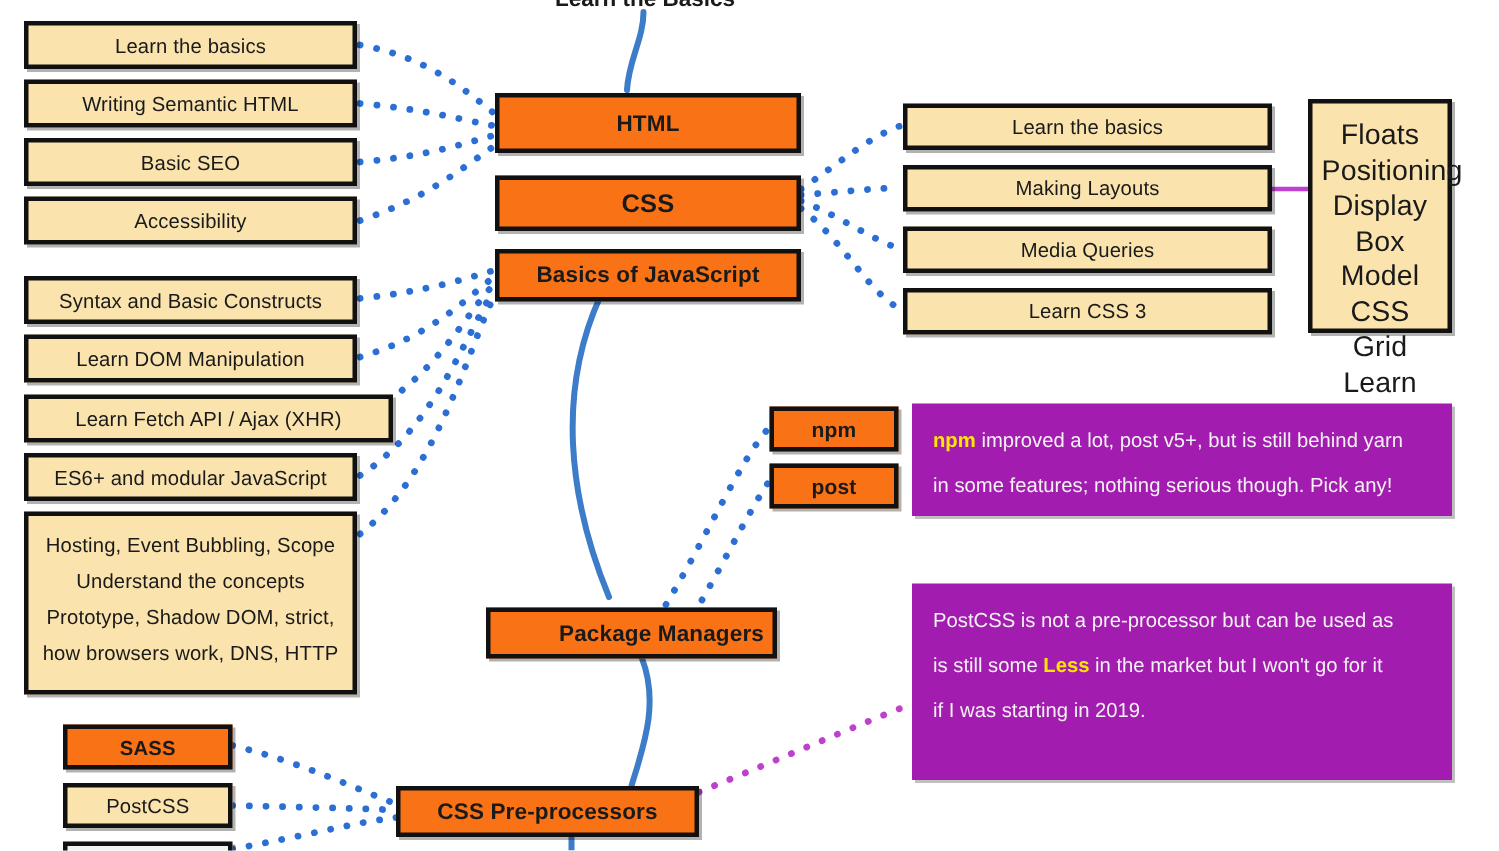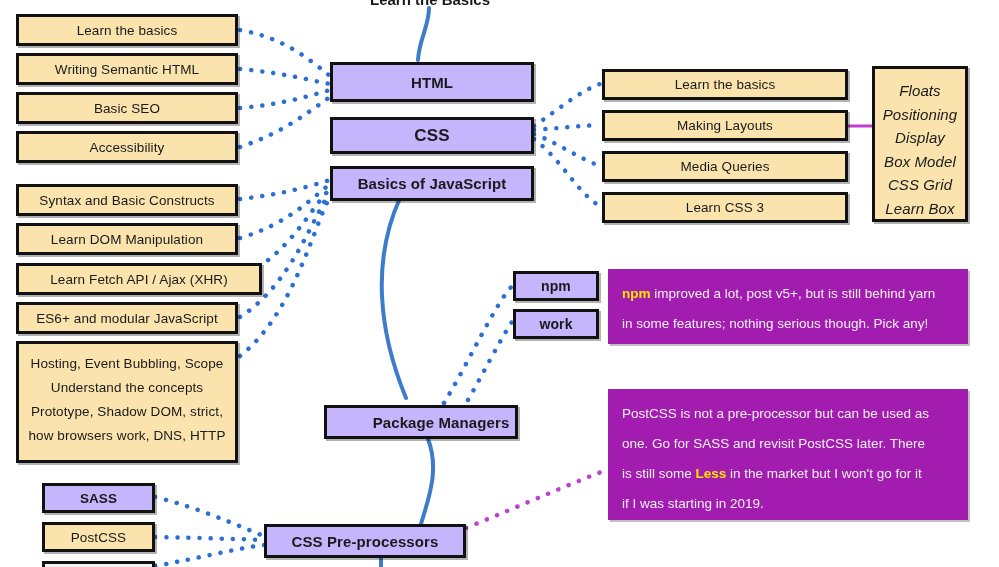--- a/index.html
+++ b/index.html
@@ -26,33 +26,32 @@
     align-items: center;
     justify-content: center;
     text-align: center;
     color: #1a1a1a;
     font-size: 13.5px;
     letter-spacing: 0.1px;
     box-shadow: 2px 2px 0 rgba(0,0,0,0.30);
     z-index: 3;
   }
   .tan   { background: #fae3ad; }
-  .yellow{ background: #c4b5fd; font-weight: bold; }
+  .yellow{ background: #f97316; font-weight: bold; }
   .white { background: #f2f2f2; }
   .node.multiline {
     display: block;
     padding: 8px 6px 6px 6px;
     line-height: 24px;
   }
   .node.stacklist {
     display: block;
     padding: 10px 6px;
     line-height: 23.5px;
-    font-size: 15px;
-    font-style: italic;
+    font-size: 19px;
   }
   .note {
     position: absolute;
     background: #a21caf;
     color: #f2f2f2;
     font-size: 13.5px;
     line-height: 30px;
     padding: 10px 14px;
     z-index: 3;
     box-shadow: 2px 2px 0 rgba(0,0,0,0.25);
@@ -199,32 +198,31 @@
     <div style="text-align:center;">Display</div>
     <div style="text-align:center;">Box Model</div>
     <div style="text-align:center;">CSS Grid</div>
     <div style="text-align:center;">Learn Box</div>
   </div>
 
   <div class="node yellow" style="left:513px; top:271px; width:86px; height:30px; font-size:14px;">
     <span>npm</span>
   </div>
   <div class="node yellow" style="left:513px; top:309px; width:86px; height:30px; font-size:14px;">
-    <span>work</span>
+    <span>post</span>
   </div>
 
   <div class="note" style="left:608px; top:269px; width:360px; height:75px;">
     <div>
       <span class="hl">npm</span><span> improved a lot, post v5+, but is still behind yarn</span>
     </div>
     <div>in some features; nothing serious though. Pick any!</div>
   </div>
 
   <div class="note" style="left:608px; top:389px; width:360px; height:131px;">
     <div>PostCSS is not a pre-processor but can be used as</div>
-    <div>one. Go for SASS and revisit PostCSS later. There</div>
     <div>
       <span>is still some </span><span class="hl">Less</span><span> in the market but I won't go for it</span>
     </div>
     <div>if I was starting in 2019.</div>
   </div>
 
 </div>
 
 </body></html>

